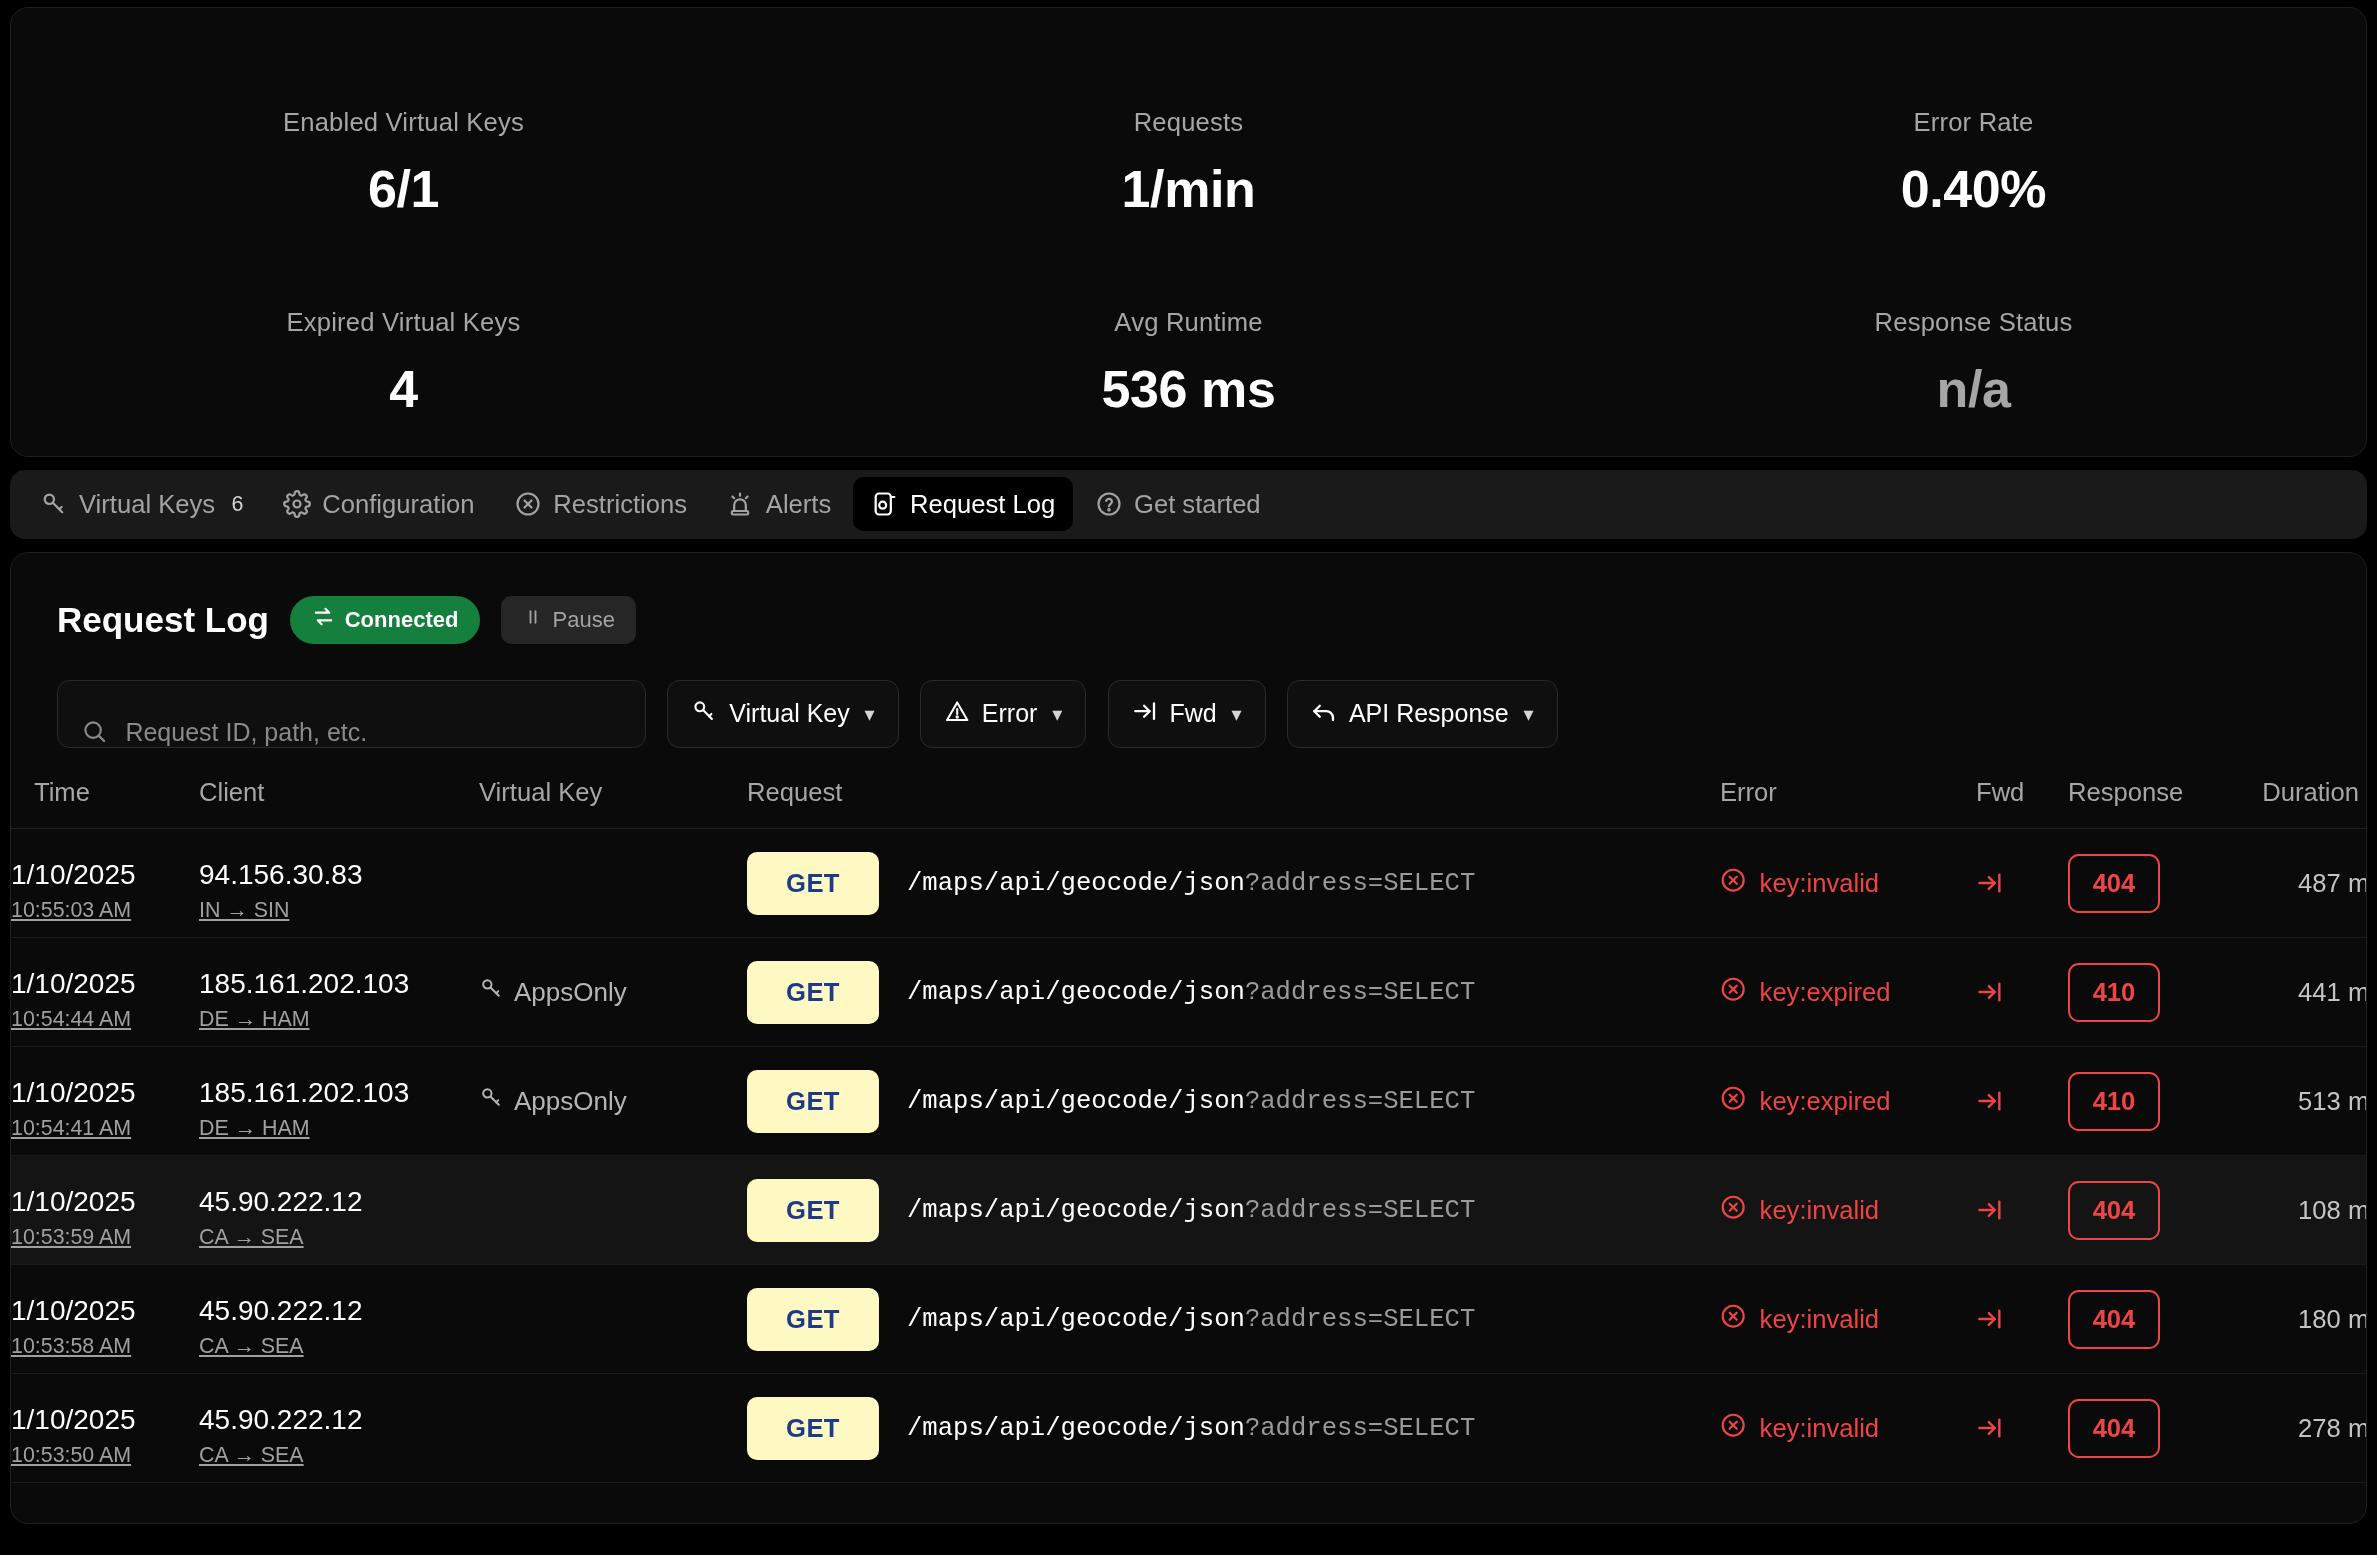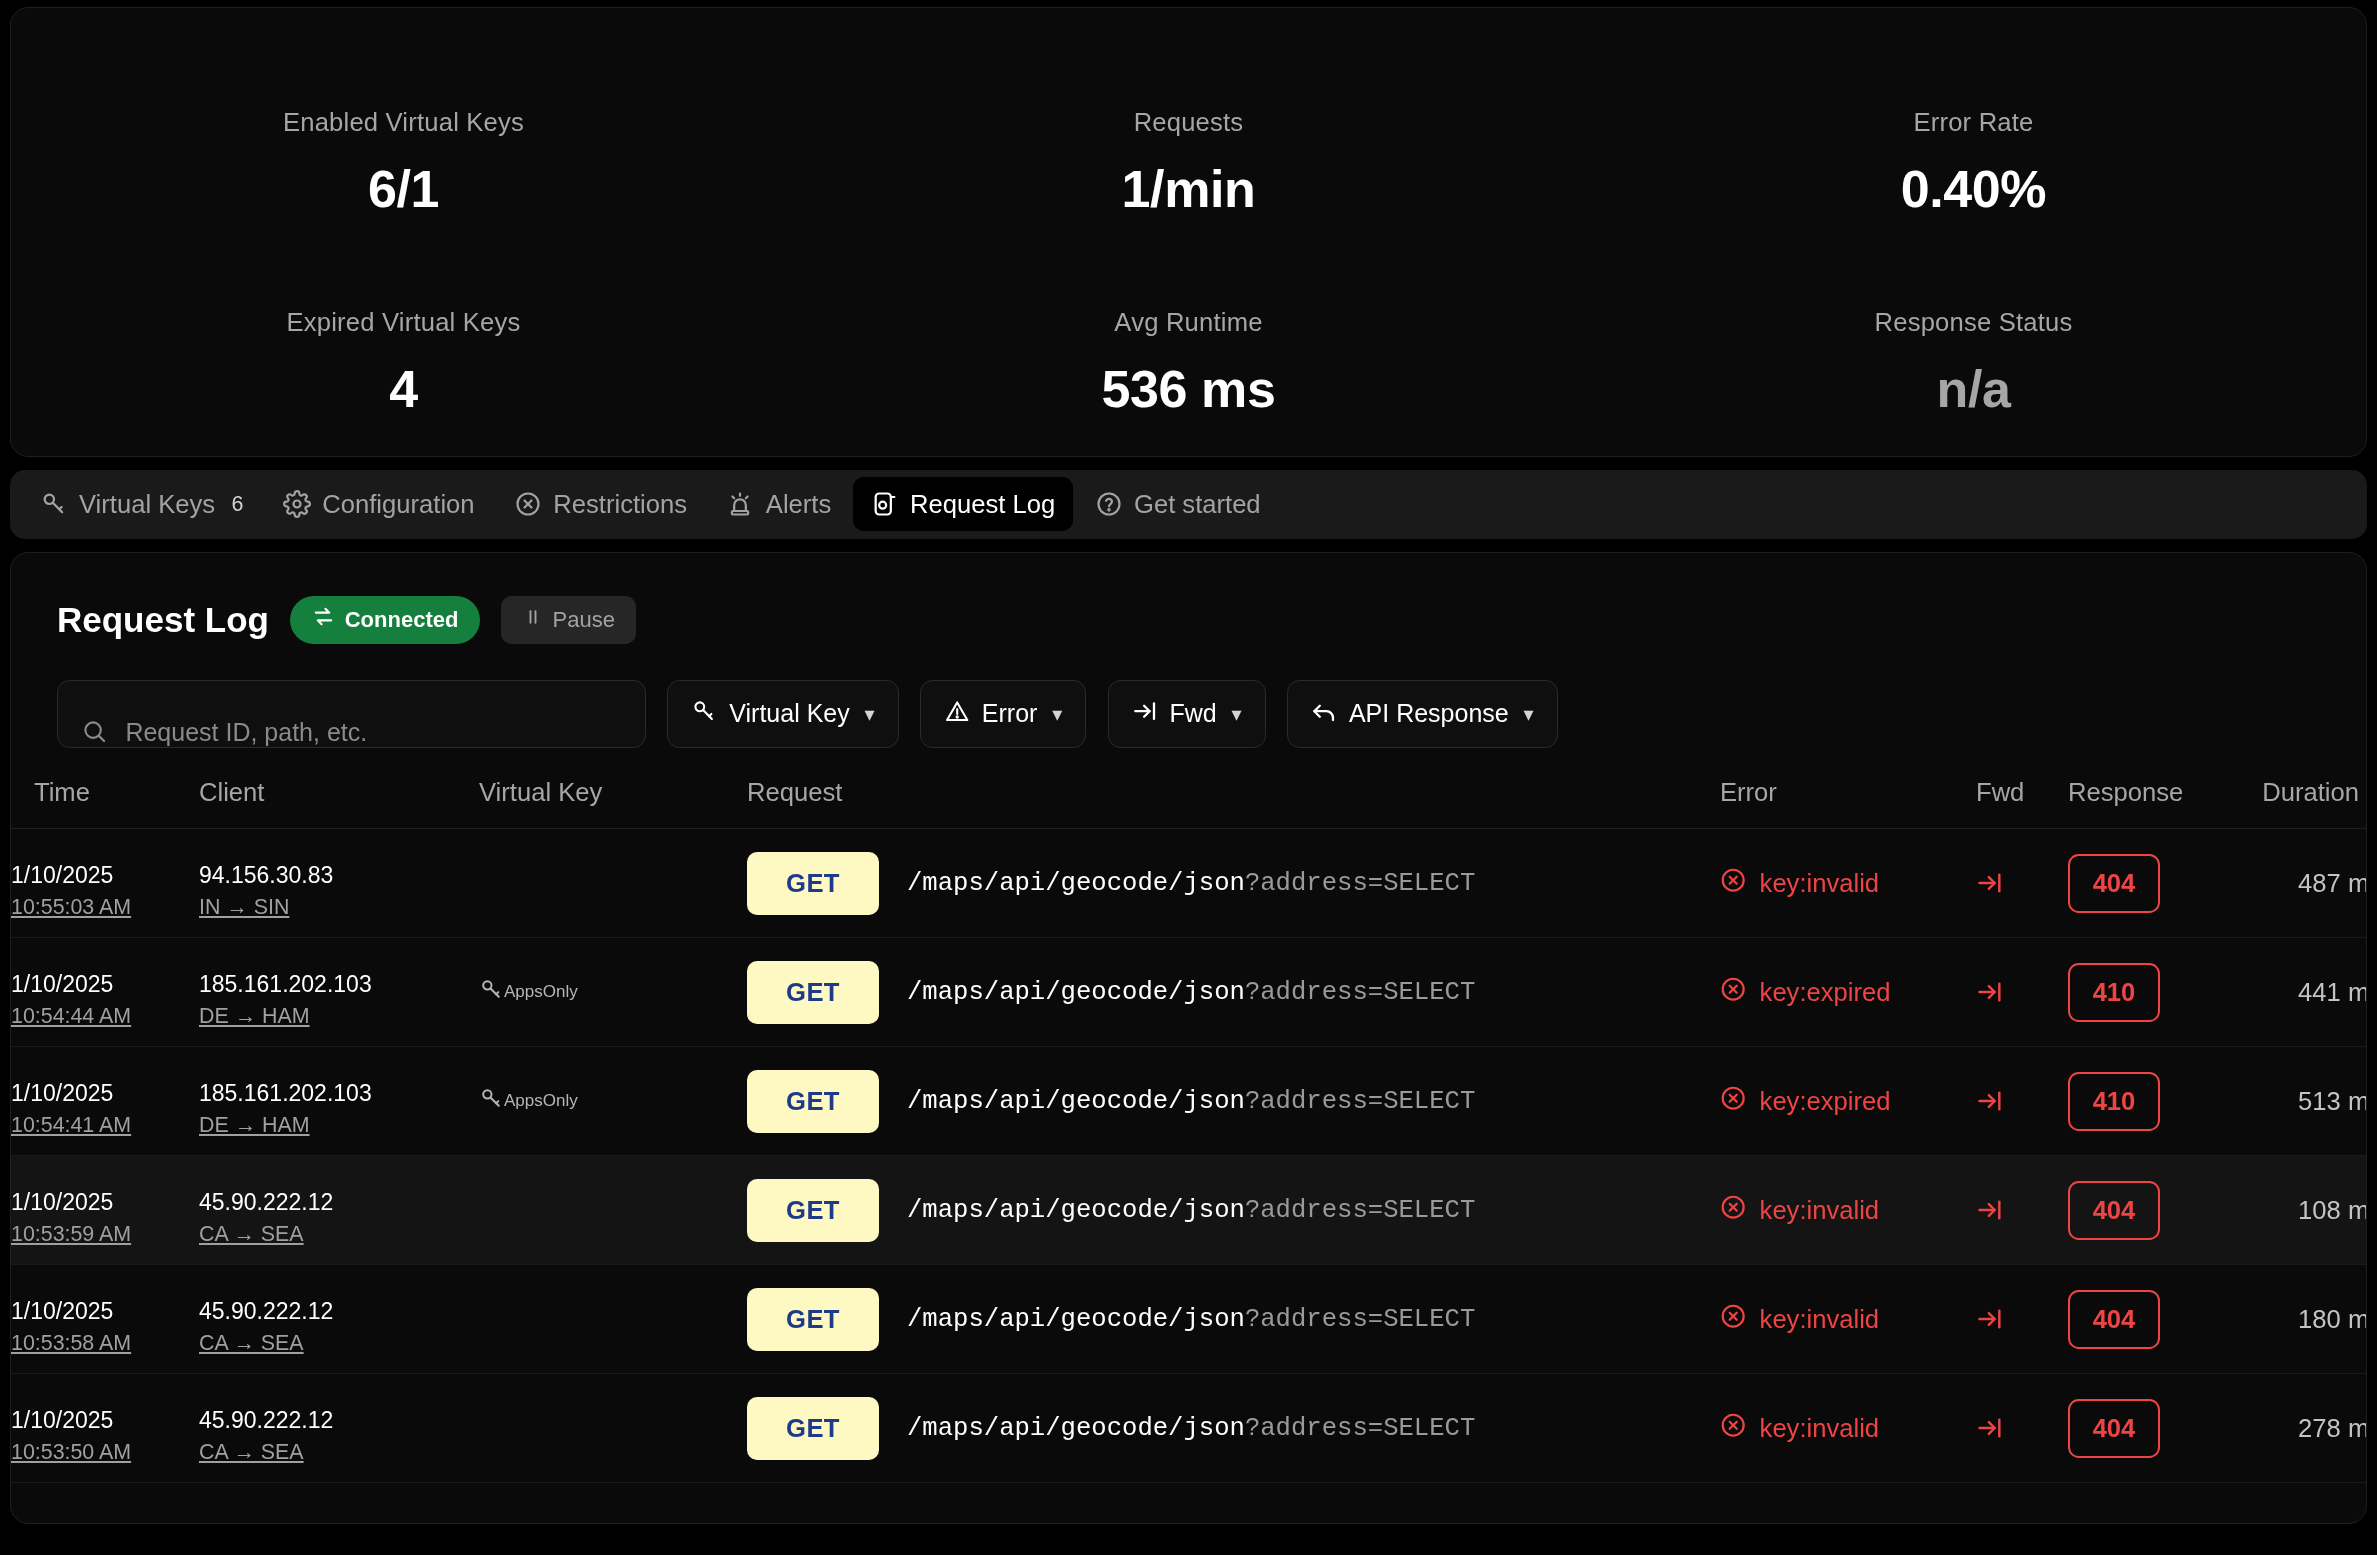--- a/index.html
+++ b/index.html
@@ -179,27 +179,27 @@
   .c-req { width: 973px; }
   .c-err { width: 256px; }
   .c-fwd { width: 92px; }
   .c-resp { width: 157px; }
   .c-dur { width: 157px; text-align: right !important; padding-right: 23px !important; }
 
   table.log tbody tr { border-bottom: 0.8px solid #1a1a1a; height: 109px; }
   table.log tbody tr.hovered { background: #141414; }
   table.log tbody td { vertical-align: middle; padding: 0; }
 
-  .cell-main { font-size: 23px; color: #ffffff; line-height: 1.1; margin-top: 16px; }
+  .cell-main { font-size: 28px; color: #ffffff; line-height: 1.1; margin-top: 16px; }
   .cell-sub { font-size: 21.4px; color: #a0a0a0; margin-top: 7.4px; line-height: 1.1; text-decoration: underline; }
   .td-time { padding-left: 23px; }
 
   .vkey {
-    display: flex; align-items: center; 
-    font-size: 17px; color: #b5b5b5;
+    display: flex; align-items: center; gap: 10px;
+    font-size: 26px; color: #b5b5b5;
   }
   .method-badge {
     display: inline-flex; align-items: center; justify-content: center;
     width: 132px; height: 63px;
     background: #fef9c3; color: #1e3a8a;
     border-radius: 10px;
     font-size: 25.6px; font-weight: bold;
     letter-spacing: 0.4px;
   }
   .req-wrap { display: flex; align-items: center; gap: 28px; }

